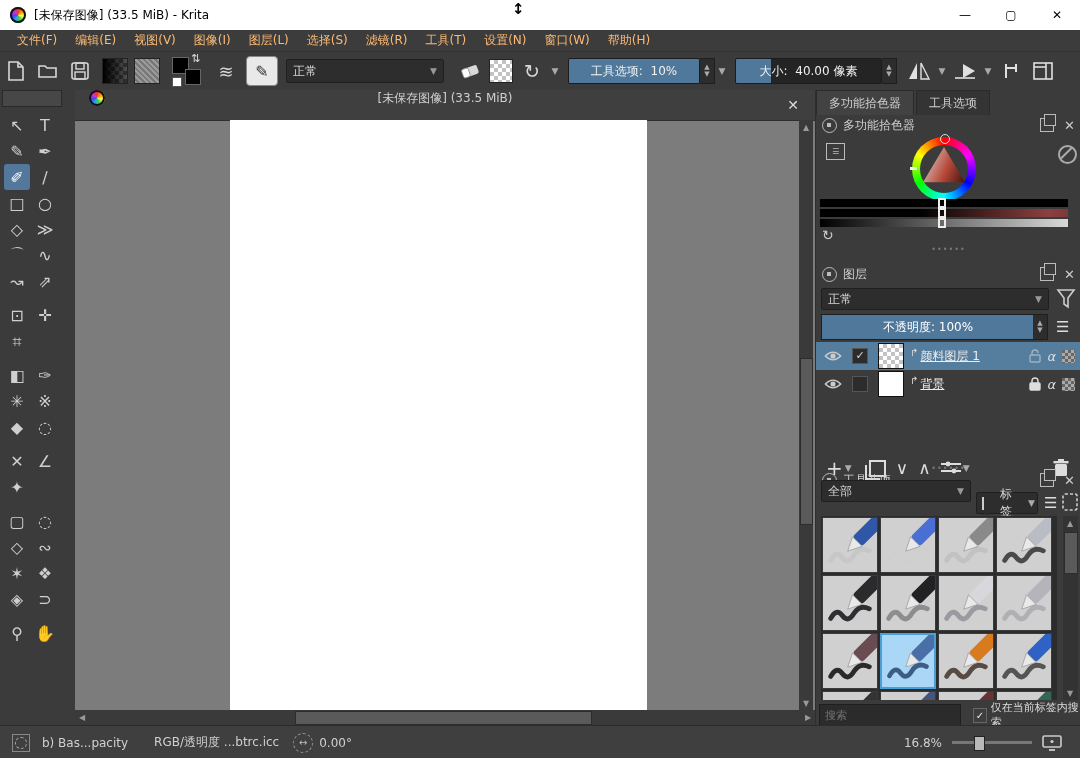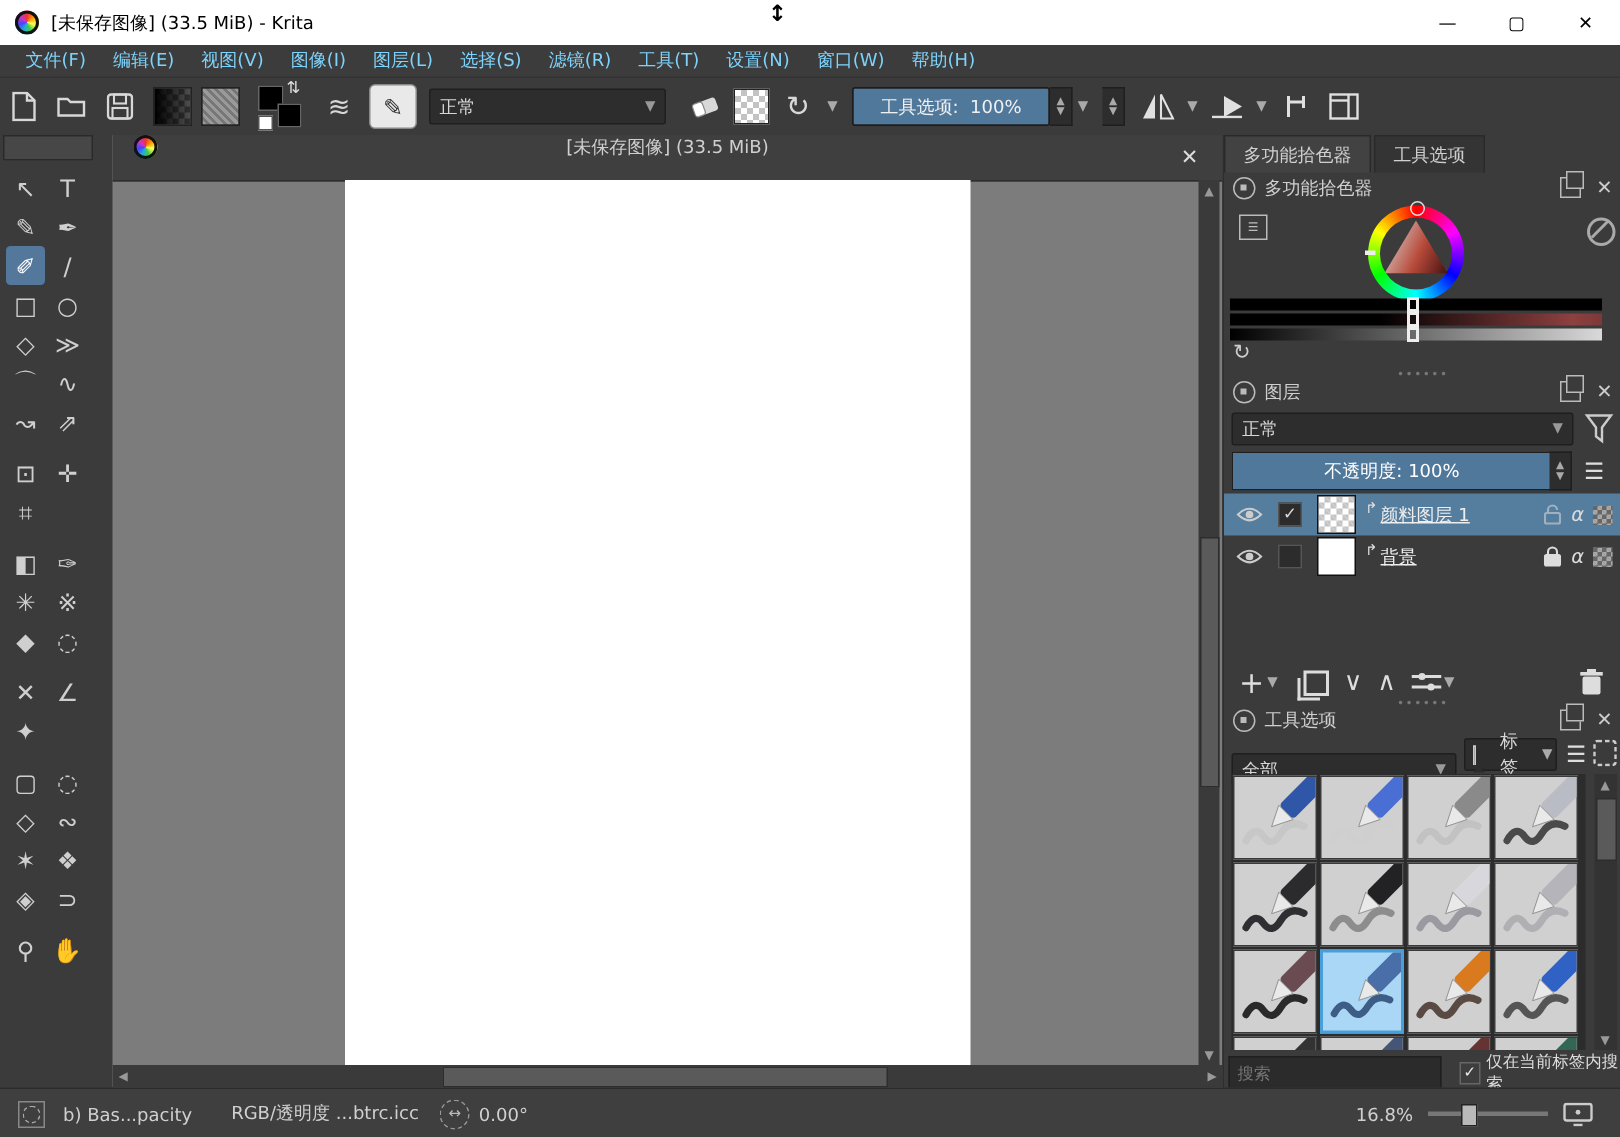--- a/index.html
+++ b/index.html
@@ -17,21 +17,21 @@
   .win-title{font-size:12px;color:#000;}
   .winbtns{margin-left:auto;display:flex;height:30px;}
   .winbtn{width:46px;height:30px;display:flex;align-items:center;justify-content:center;
           font-size:12px;color:#000;}
   .cursor-glyph{left:512px;top:0px;color:#000;font-size:15px;font-weight:bold;}
 
   
   .menubar{left:0;top:30px;width:1080px;height:22px;background:#3c3c3c;
            display:flex;align-items:center;padding-left:8px;box-sizing:border-box;
            border-bottom:1px solid #323232;}
-  .menu-item{padding:2px 9px;color:#7dd3fc;font-size:12px;}
+  .menu-item{padding:2px 9px;color:#fdba74;font-size:12px;}
 
   
   .toolbar{left:0;top:52px;width:1080px;height:38px;background:#3b3b3b;
            display:flex;align-items:center;border-bottom:1px solid #2c2c2c;}
   .tb-icon{width:26px;height:26px;margin:0 3px;display:flex;align-items:center;
            justify-content:center;color:#d8d8d8;font-size:16px;}
   .tb-sep{width:6px;}
   .thumb{width:24px;height:24px;border:1px solid #222;}
   .grad-thumb{background:linear-gradient(90deg,#000,#777),
       repeating-conic-gradient(#555 0 25%,#333 0 50%) 0 0/8px 8px;background-blend-mode:overlay;}
@@ -253,25 +253,29 @@
             <rect x="2" y="4" width="7" height="9" rx="2" fill="#fff" stroke="#888" stroke-width="0.8"></rect>
           </g>
         </svg>
     </span>
     <span class="tb-icon checker" style="width:22px;height:22px;border:1px solid #222;"></span>
     <span class="tb-icon" style="font-size:19px;">↻</span>
     <span class="ddcaret">▼</span>
     <span class="tb-sep"></span>
     <div class="slider-widget" style="width:130px;">
       <i class="slider-fill" id="opacity-fill" style="width: 100%;"></i>
-      <span class="slider-text"><span>工具选项:</span>&nbsp;&nbsp;<span>100%</span></span>
+      <span class="slider-text"><span>工具选项:</span>&nbsp;&nbsp;<span>10%</span></span>
     </div>
     <span class="spincol">▲<br>▼</span>
     <span class="ddcaret">▼</span>
     <span class="tb-sep"></span>
+    <div class="slider-widget" style="width:145px;">
+      <i class="slider-fill" id="size-fill" style="width: 24%;"></i>
+      <span class="slider-text"><span>大小:</span>&nbsp;&nbsp;<span>40.00 像素</span></span>
+    </div>
     <span class="spincol">▲<br>▼</span>
     <span class="tb-sep"></span>
     <span class="tb-icon">
       <svg width="22" height="18" viewBox="0 0 22 18">
           <polygon points="9,1 9,17 1,17" fill="#e0e0e0"></polygon>
           <polygon points="13,1 13,17 21,17" fill="none" stroke="#e0e0e0" stroke-width="1.4"></polygon>
         </svg>
     </span>
     <span class="ddcaret">▼</span>
     <span class="tb-icon">
@@ -430,21 +434,21 @@
       <div class="cbar" style="top: 94px; background: linear-gradient(90deg, rgb(0, 0, 0) 40%, rgb(141, 64, 64) 92%, rgb(125, 56, 56));" id="cbar1">
           <i class="handle"></i>
         </div>
       <div class="cbar" style="top: 104px; background: linear-gradient(90deg, rgb(0, 0, 0), rgb(217, 217, 217));" id="cbar2">
           <i class="handle"></i>
         </div>
       <span class="refresh-ic">↻</span>
     </div>
     <div class="splitdots" style="top:157px;">••••••</div>
 
-    <div class="docker" style="top:161px;height:225px;">
+    <div class="docker" style="top:174px;height:225px;">
       <div class="dhead">
         <span class="lockbadge"></span>
         <span>图层</span>
         <span class="flt"></span>
         <span class="cls">✕</span>
       </div>
       <div class="dk-select" style="left:5px;top:24px;width:228px;">
         <span>正常</span>
           <span class="car">▼</span>
       </div>
@@ -532,21 +536,21 @@
     </div>
     <div class="splitdots" style="top:376px;">••••••</div>
 
     <div class="docker" style="top:380px;height:255px;">
       <div class="dhead">
         <span class="lockbadge"></span>
         <span>工具选项</span>
         <span class="flt"></span>
         <span class="cls">✕</span>
       </div>
-      <div class="dk-select" style="left:5px;top:32px;width:150px;">
+      <div class="dk-select" style="left:5px;top:10px;width:150px;">
         <span>全部</span>
           <span class="car">▼</span>
       </div>
       <div class="tagbtn" style="left:160px;top:22px;width:62px;">
         <span class="bookmark"></span>
         <span>标签</span>
         <span class="car ddcaret" style="width:8px;">▼</span>
       </div>
       <span class="abs" style="left:228px;top:24px;font-size:15px;color:#ddd;">☰</span>
       <span class="abs" style="left:246px;top:23px;">

